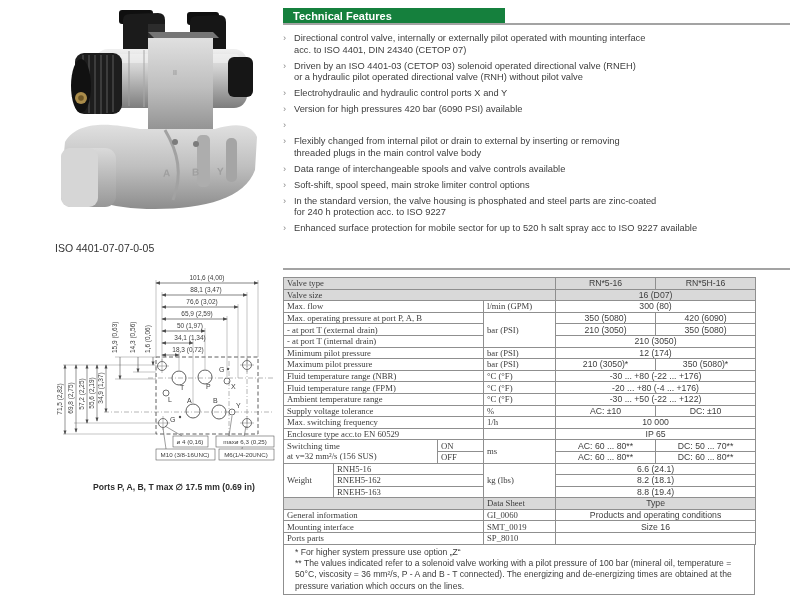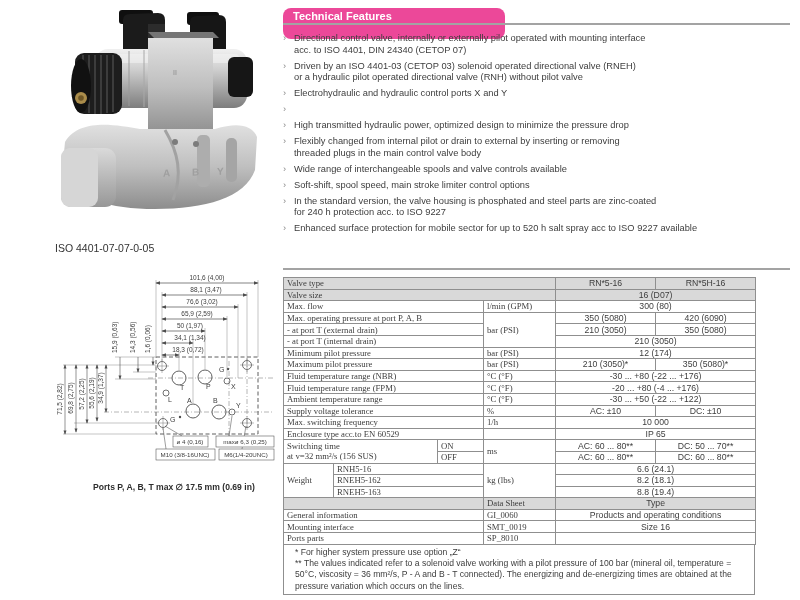--- a/index.html
+++ b/index.html
@@ -1,21 +1,21 @@
 <!DOCTYPE html>
 <html><head>
 <meta charset="utf-8">
 <style>
   html,body{margin:0;padding:0;background:#fff;}
   .page{position:relative;width:800px;height:600px;background:#ffffff;overflow:hidden;
         font-family:"Liberation Sans",sans-serif;color:#3d3d3d;}
   
   .secbar{position:absolute;left:283px;width:507px;height:17px;}
-  .secbar .chip{display:block;width:222px;height:31px;background:#ec4899;color:#ffffff;
-        font-size:11px;font-weight:bold;line-height:17px;padding-left:10px;box-sizing:border-box;border-radius:8px;}
+  .secbar .chip{display:block;width:222px;height:17px;background:#15803d;color:#ffffff;
+        font-size:11px;font-weight:bold;line-height:17px;padding-left:10px;box-sizing:border-box;}
   .secbar .rule{position:absolute;left:0;top:15px;width:507px;height:2px;background:#a3a3a3;}
   
   .features{position:absolute;left:283px;top:33px;width:505px;list-style:none;margin:0;padding:0;}
   .features li{display:flex;font-size:9.3px;line-height:11.5px;margin-bottom:4.5px;}
   .features .mk{width:11px;flex:none;color:#8a8a8a;}
   .features .tx{white-space:pre-line;}
   
   #tdata{position:absolute;left:283px;top:277px;width:472px;border-collapse:collapse;
         table-layout:fixed;font-size:8.7px;}
   #tdata td{border:1px solid #8f8f8f;padding:0 3px;vertical-align:middle;line-height:10.2px;
@@ -267,33 +267,33 @@
         <span class="mk">›</span>
         <span class="tx">Driven by an ISO 4401-03 (CETOP 03) solenoid operated directional valve (RNEH)
 or a hydraulic pilot operated directional valve (RNH) without pilot valve</span>
       </li>
       <li>
         <span class="mk">›</span>
         <span class="tx">Electrohydraulic and hydraulic control ports X and Y</span>
       </li>
       <li>
         <span class="mk">›</span>
-      </li>
-      <li>
-        <span class="mk">›</span>
-        <span class="tx">High transmitted hydraulic power, optimized design to minimize the pressure drop</span>
+        <span class="tx">Version for high pressures 420 bar (6090 PSI) available</span>
+      </li>
+      <li>
+        <span class="mk">›</span>
       </li>
       <li>
         <span class="mk">›</span>
         <span class="tx">Flexibly changed from internal pilot or drain to external by inserting or removing
 threaded plugs in the main control valve body</span>
       </li>
       <li>
         <span class="mk">›</span>
-        <span class="tx">Wide range of interchangeable spools and valve controls available</span>
+        <span class="tx">Data range of interchangeable spools and valve controls available</span>
       </li>
       <li>
         <span class="mk">›</span>
         <span class="tx">Soft-shift, spool speed, main stroke limiter control options</span>
       </li>
       <li>
         <span class="mk">›</span>
         <span class="tx">In the standard version, the valve housing is phosphated and steel parts are zinc-coated
 for 240 h protection acc. to ISO 9227</span>
       </li>

